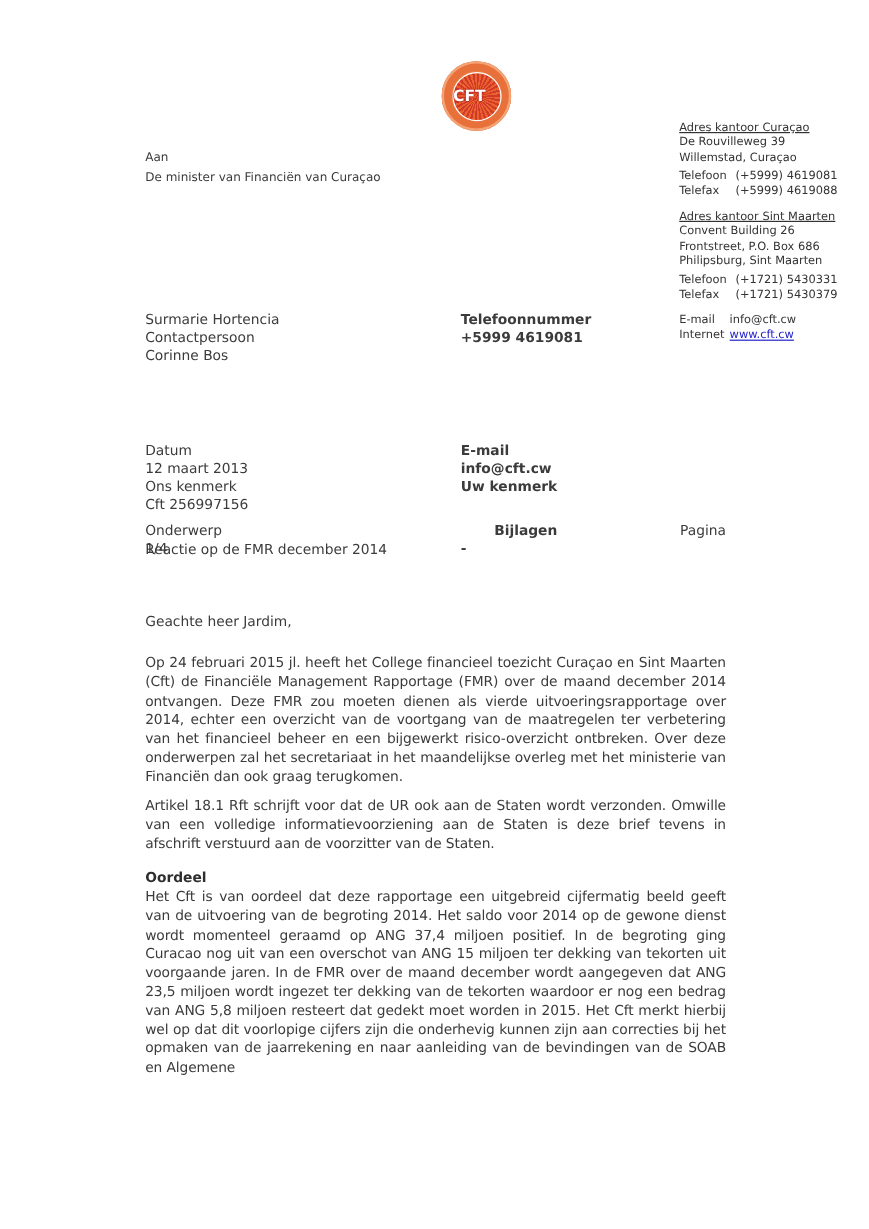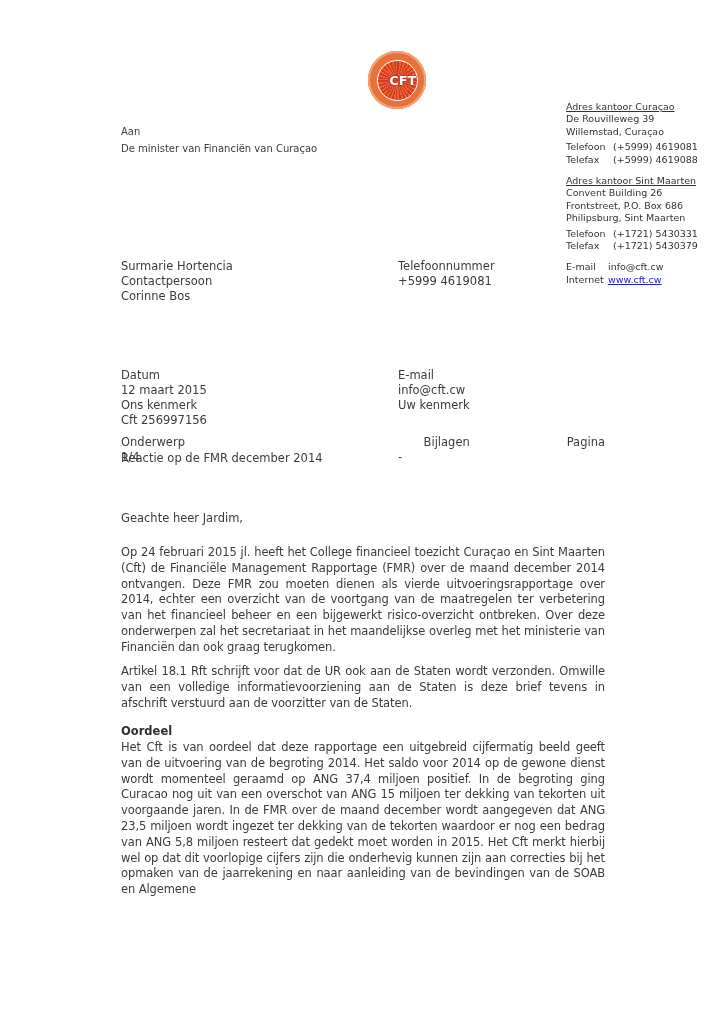--- a/index.html
+++ b/index.html
@@ -18,21 +18,21 @@
     position:absolute; left:368px; top:51px;
     width:58px; height:58px; border-radius:50%;
     background:#ea7c45;
     display:flex; align-items:center; justify-content:center;
     box-shadow: inset 0 0 0 2px #f3a477, inset 0 0 0 8px #e8703a;
   }
   .logo-inner {
     width:41px; height:41px; border-radius:50%;
     background: repeating-conic-gradient(#d23a28 0deg 6deg, #ea6230 6deg 12deg);
     border:1.5px solid #ffffff;
-    display:flex; align-items:center; justify-content:flex-end;
+    display:flex; align-items:center; justify-content:flex-start;
   }
   .logo-text {
     color:#ffffff; font-weight:bold; font-size:13px; letter-spacing:0px;
     text-shadow: 0 0 2px #a81d1d, 0 0 1px #a81d1d;
   }
 
   
   .sidebar {
     position:absolute; left:566px; top:101px; width:152px;
     font-size:9.5px; line-height:12.4px; color:#333333;
@@ -47,21 +47,21 @@
   .sb-row { display:flex; }
   .sb-row .sb-label { width:47px; flex:0 0 47px; }
   .contact-rows .sb-label { width:42px; flex:0 0 42px; }
   .weblink { color:#2222cc; text-decoration:underline; }
 
   
   .abs { position:absolute; left:121px; width:484px; }
   .meta-line { line-height:15px; font-size:11.5px; }
   .recipient div { line-height:17px; font-size:10px; }
   .twocol { position:relative; }
-  .col-right { position:absolute; left:277px; top:0; }
+  .col-right { position:absolute; left:263px; top:0;font-weight:bold; }
   .gap-before { margin-top:7px;text-align:right; }
   .blank-line { height:15px; }
 
   .body-text {
     font-size:11.5px; line-height:15.8px;
     text-align:justify; letter-spacing:-0.1px;
   }
   .salutation { font-size:11.5px; line-height:15.8px; }
   .section-heading { font-weight:bold; font-size:11.5px; line-height:15.8px; color:#2e2e2e; }
 </style>
@@ -136,21 +136,21 @@
     </div>
     <div class="col-right">
       <div class="meta-line">Telefoonnummer</div>
       <div class="meta-line">+5999 4619081</div>
     </div>
   </div>
 
   <div class="abs twocol" style="top:323px">
     <div>
       <div class="meta-line">Datum</div>
-      <div class="meta-line">12 maart 2015</div>
+      <div class="meta-line">12 maart 2013</div>
       <div class="meta-line">Ons kenmerk</div>
       <div class="meta-line">Cft 256997156</div>
       <div class="meta-line gap-before">Pagina</div>
       <div class="meta-line">1/4</div>
     </div>
     <div class="col-right">
       <div class="meta-line">E-mail</div>
       <div class="meta-line">info@cft.cw</div>
       <div class="meta-line">Uw kenmerk</div>
       <div class="meta-line blank-line"></div>

